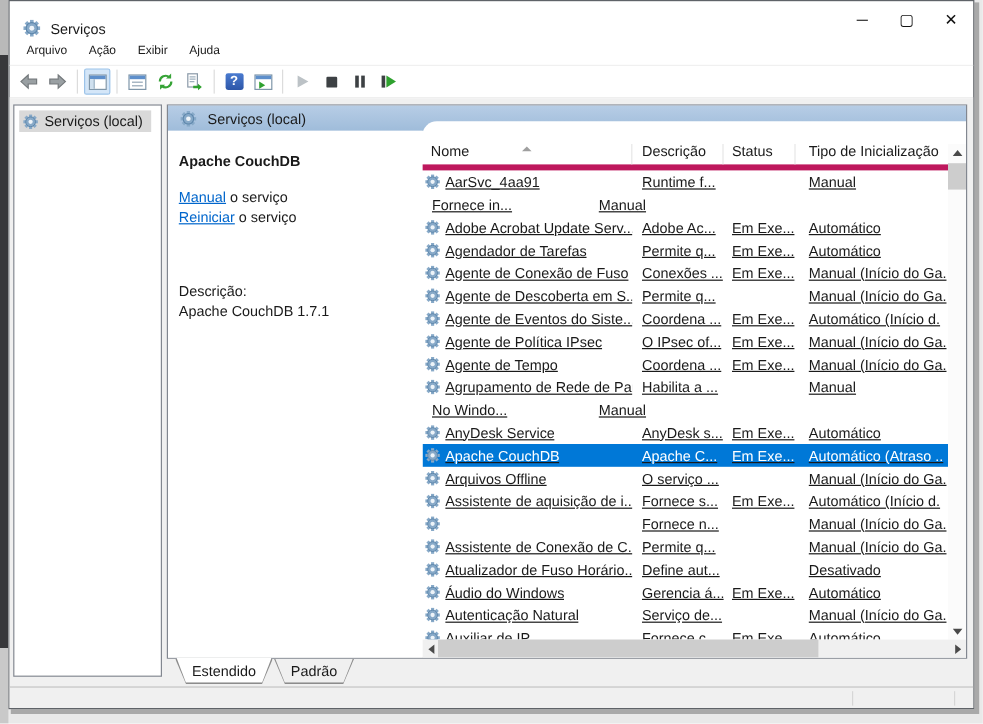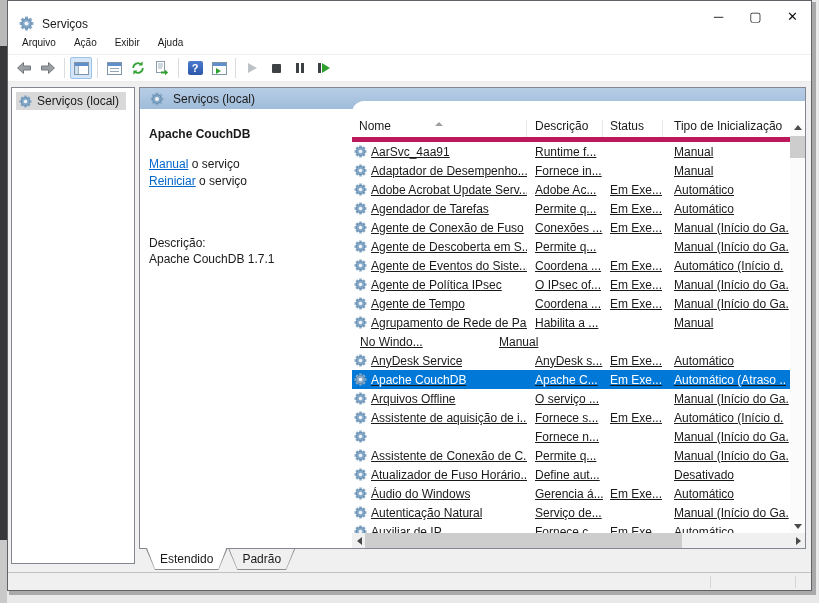--- a/index.html
+++ b/index.html
@@ -281,26 +281,20 @@
       <svg width="13" height="13" viewBox="-8 -8 16 16">
                   <use href="#gear-def"></use>
                 </svg>
       <span class="txt">AarSvc_4aa91</span>
     </div>
     <div class="c-desc">Runtime f...</div>
     <div class="c-status"></div>
     <div class="c-type">Manual</div>
   </div>
             <div class="row">
-    <div class="c-name">
-      <svg width="13" height="13" viewBox="-8 -8 16 16">
-                  <use href="#gear-def"></use>
-                </svg>
-      <span class="txt">Adaptador de Desempenho...</span>
-    </div>
     <div class="c-desc">Fornece in...</div>
     <div class="c-status"></div>
     <div class="c-type">Manual</div>
   </div>
             <div class="row">
     <div class="c-name">
       <svg width="13" height="13" viewBox="-8 -8 16 16">
                   <use href="#gear-def"></use>
                 </svg>
       <span class="txt">Adobe Acrobat Update Serv...</span>

